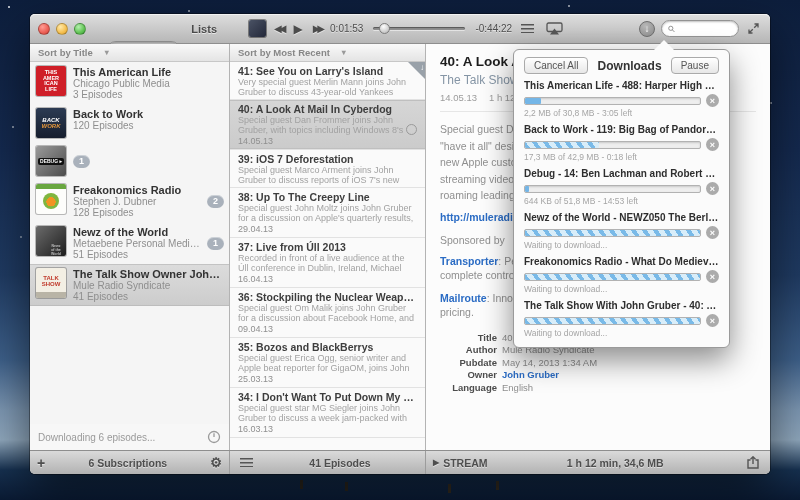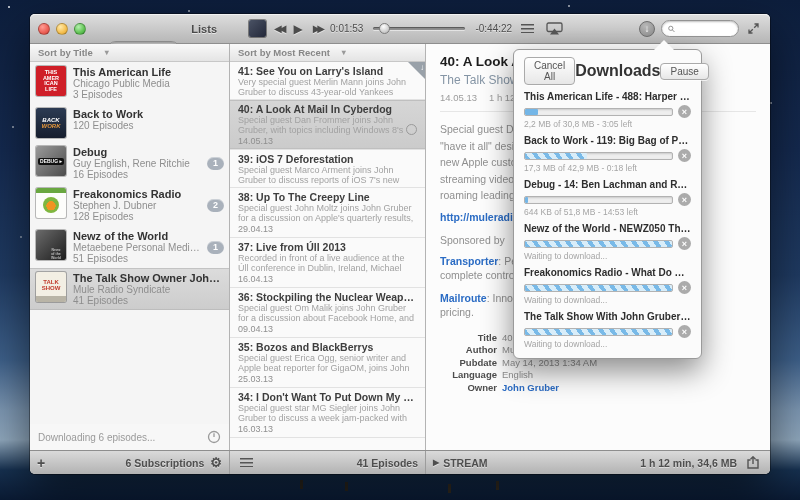--- a/index.html
+++ b/index.html
@@ -124,37 +124,37 @@
   .mvalue.link { color:#2b6cc4; font-weight:bold; }
 
   
   .bottombar { height:24px; flex:none; display:flex; align-items:stretch; border-radius:0 0 5px 5px;
     background:linear-gradient(#dadada,#b2b2b2); border-top:1px solid #8e8e8e;
     font-size:10.5px; font-weight:bold; color:#4e4e4e; text-shadow:0 1px 0 rgba(255,255,255,.5); }
   .bb-sec { display:flex; align-items:center; padding:0 7px; gap:6px; }
   .bb-sec.s1 { width:200px; flex:none; border-right:1px solid #9c9c9c; }
   .bb-sec.s2 { width:196px; flex:none; border-right:1px solid #9c9c9c; }
   .bb-sec.s3 { flex:1; }
-  .bb-center { flex:1; text-align:right; white-space:nowrap; overflow:hidden; }
+  .bb-center { flex:1; text-align:center; white-space:nowrap; overflow:hidden; }
   .bb-btn { background:none; border:none; color:#4e4e4e; font-weight:bold; text-shadow:0 1px 0 rgba(255,255,255,.5);
     display:flex; align-items:center; gap:4px; padding:0; font-size:10.5px; }
   .plus { font-size:14px; line-height:14px; }
   .gear { font-size:13px; line-height:13px; }
   .stream-tri { font-size:8px; }
 
   
-  .popover { position:absolute; left:513px; top:49px; width:189px; z-index:10;
+  .popover { position:absolute; left:513px; top:49px; width:217px; z-index:10;
     background:#fbfbfb; border:1px solid #9a9a9a; border-radius:6px; padding:7px 10px 9px;
     box-shadow:0 12px 30px rgba(0,0,0,.45); }
   .popover::before { content:""; position:absolute; top:-10px; left:140px;
     border-left:10px solid transparent; border-right:10px solid transparent; border-bottom:10px solid #fbfbfb; }
   .po-head { display:flex; align-items:center; justify-content:space-between; }
   .po-btn { font-size:10px; color:#555; background:linear-gradient(#fff,#e7e7e7); border:1px solid #aaa;
     border-radius:4px; padding:2px 9px; box-shadow:0 1px 0 rgba(255,255,255,.7); }
-  .po-title { font-size:16px; font-weight:bold; color:#333; }
+  .po-title { font-size:12px; font-weight:bold; color:#333; }
   .dl-item { margin-top:6px; }
   .dl-t { font-size:10px; line-height:12px; font-weight:bold; color:#2e2e2e; white-space:nowrap; overflow:hidden; text-overflow:ellipsis; }
   .dl-row { display:flex; align-items:center; gap:5px; margin:2px 0 1px; }
   .dl-track { flex:1; height:8px; border:1px solid #b2b2b2; border-radius:2px; background:#eee;
     box-shadow:inset 0 1px 2px rgba(0,0,0,.15); overflow:hidden; }
   .dl-fill { height:100%; background:#74b6e7; border-radius:1px; }
   .dl-fill.striped { background:repeating-linear-gradient(55deg,#79bae8 0 4px,#d8edf9 4px 9px); }
   .dl-x { flex:none; width:13px; height:13px; border-radius:50%; background:#ababab; border:none; color:#fff;
     font-size:9px; line-height:12px; font-weight:bold; text-align:center; padding:0; }
   .dl-s { font-size:8.5px; line-height:10px; color:#a5a5a5; }
@@ -246,25 +246,20 @@
       <span class="p-count" style="display:block">120 Episodes</span>
     </span>
 
   </div>
             <div class="pod">
     <span class="art art-debug">
                 <span class="art-lines">
                   <div>DEBUG ▸</div>
                 </span>
               </span>
-    <span class="pod-txt">
-      <span class="p-title" style="display:block">Debug</span>
-      <span class="p-author" style="display:block">Guy English, Rene Ritchie</span>
-      <span class="p-count" style="display:block">16 Episodes</span>
-    </span>
     <span class="badge">1</span>
   </div>
             <div class="pod">
     <span class="art art-freak">
                 <span class="art-lines"></span>
               </span>
     <span class="pod-txt">
       <span class="p-title" style="display:block">Freakonomics Radio</span>
       <span class="p-author" style="display:block">Stephen J. Dubner</span>
       <span class="p-count" style="display:block">128 Episodes</span>
@@ -410,26 +405,26 @@
   </div>
             <div class="mrow">
     <span class="mlabel">Author</span>
     <span class="mvalue">Mule Radio Syndicate</span>
   </div>
             <div class="mrow">
     <span class="mlabel">Pubdate</span>
     <span class="mvalue">May 14, 2013 1:34 AM</span>
   </div>
             <div class="mrow">
+    <span class="mlabel">Owner</span>
+    <span class="mvalue link">John Gruber</span>
+  </div>
+            <div class="mrow">
     <span class="mlabel">Language</span>
     <span class="mvalue">English</span>
-  </div>
-            <div class="mrow">
-    <span class="mlabel">Owner</span>
-    <span class="mvalue link">John Gruber</span>
   </div>
           </div>
       </div>
     </div>
 
     <div class="bottombar">
       <div class="bb-sec s1">
         <button class="bb-btn plus">+</button>
         <span class="bb-center">6 Subscriptions</span>
         <button class="bb-btn gear">⚙</button>

